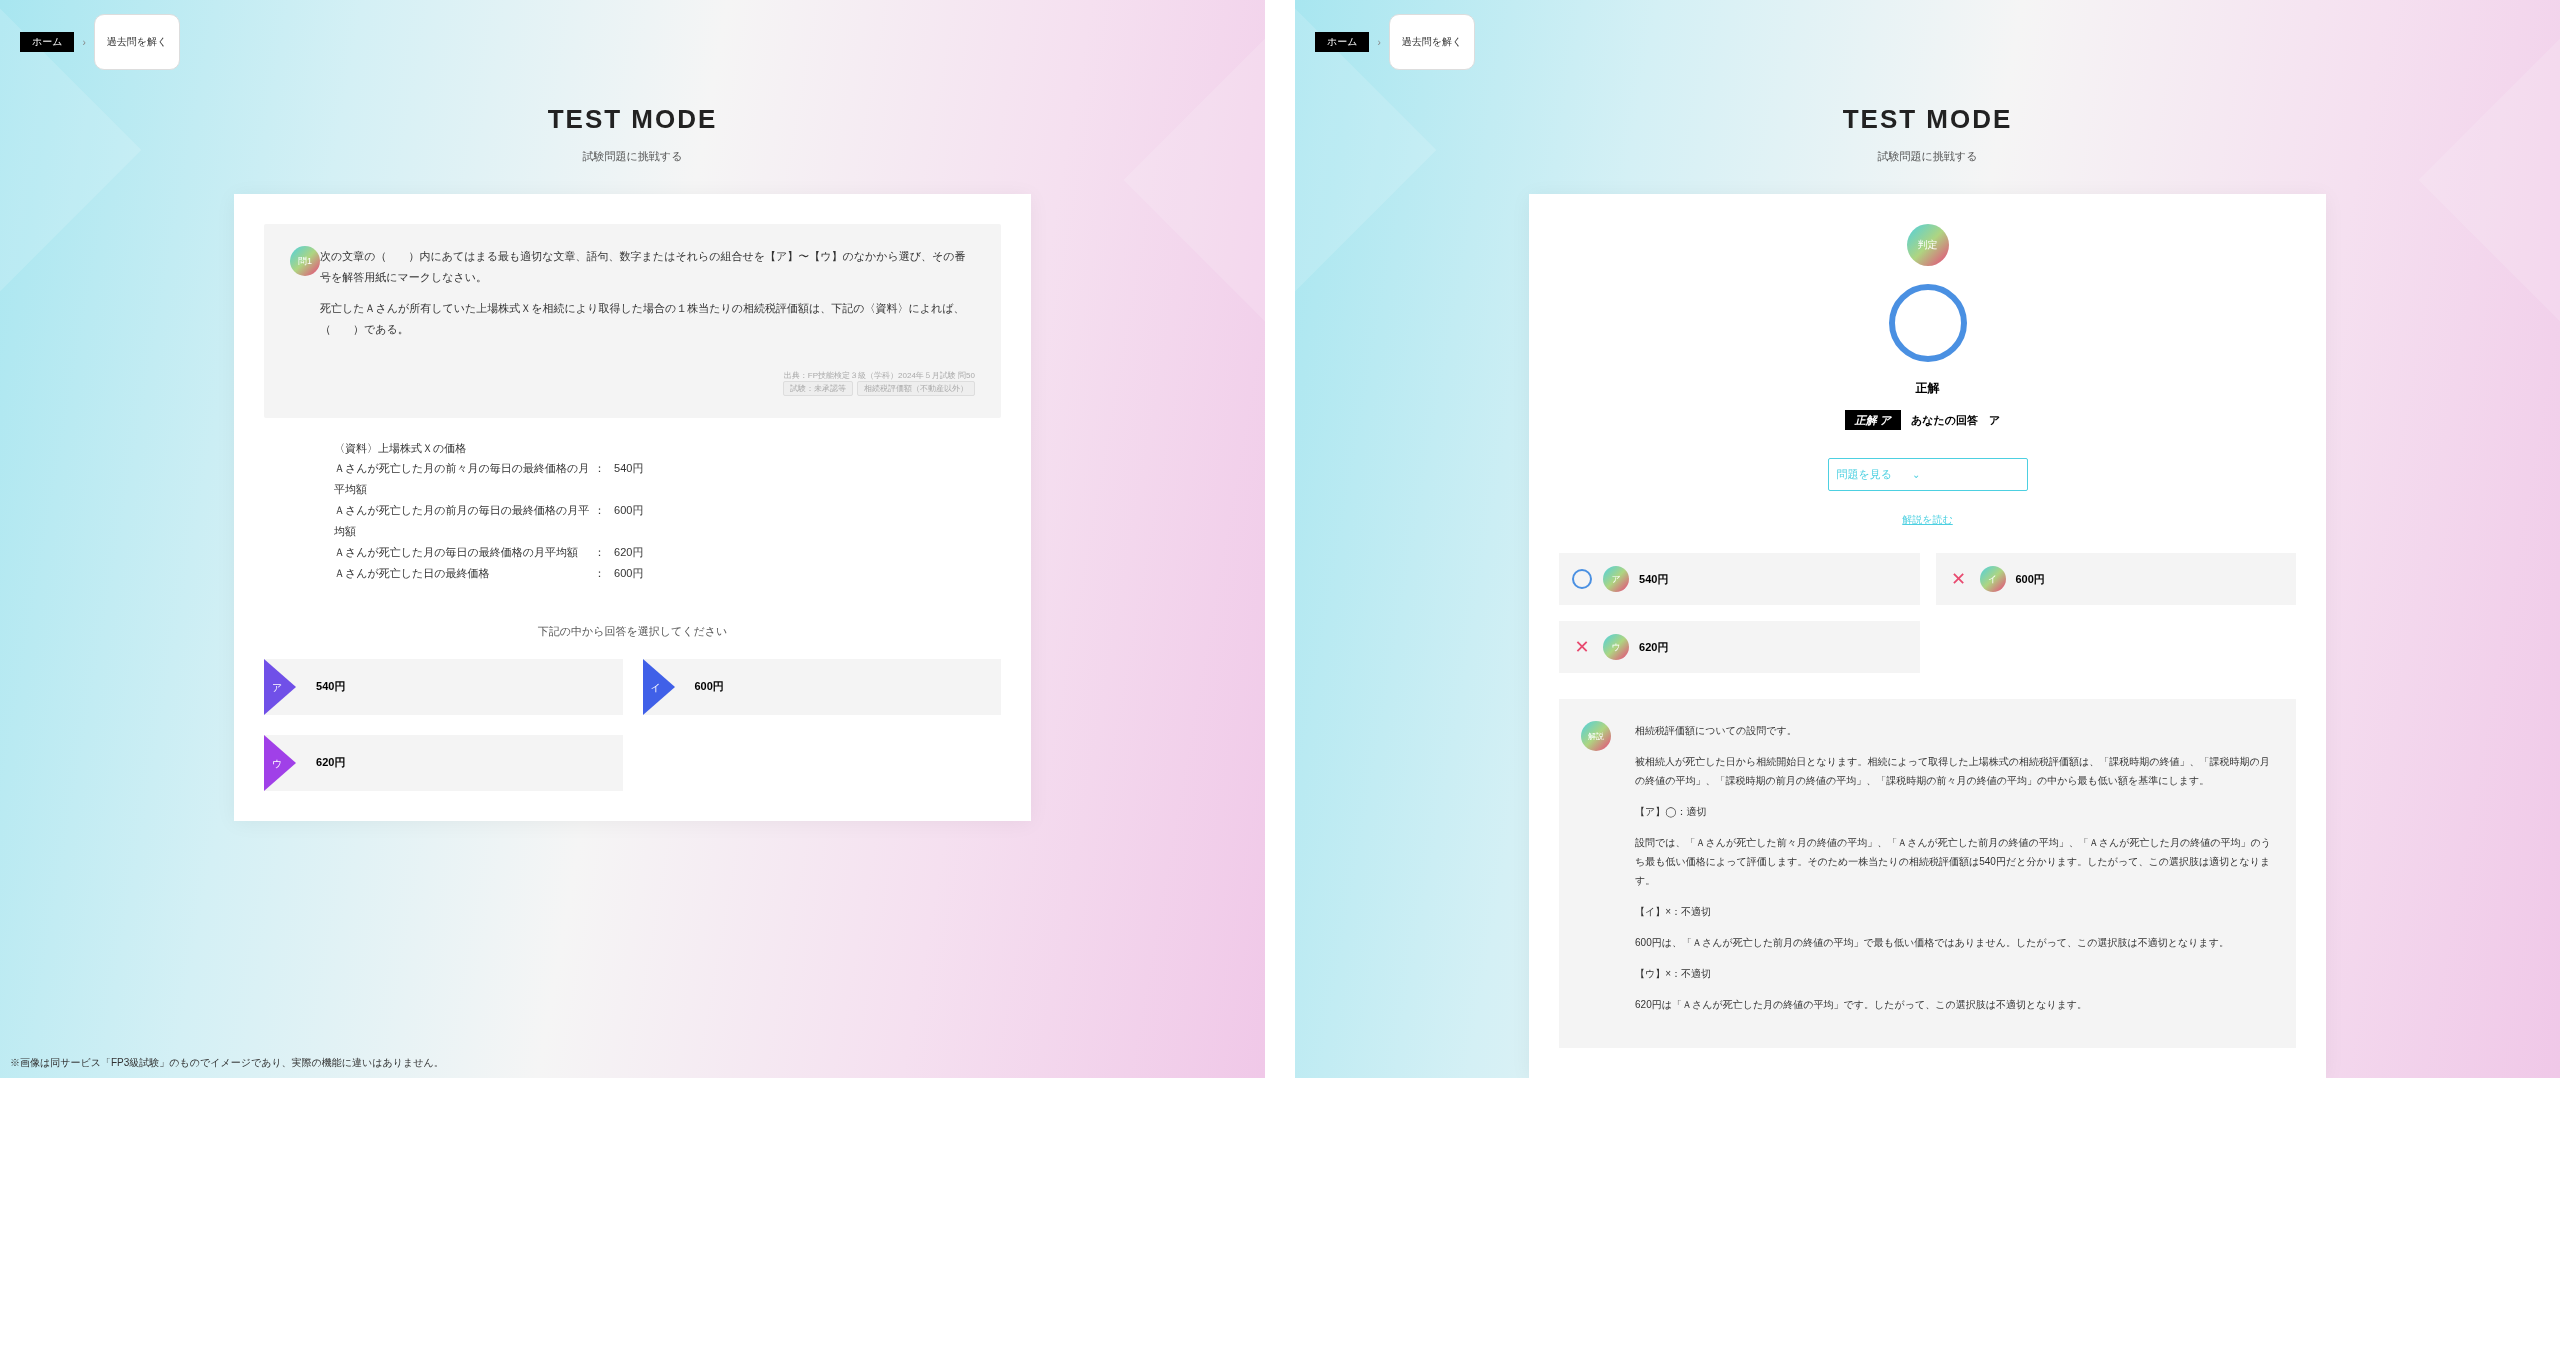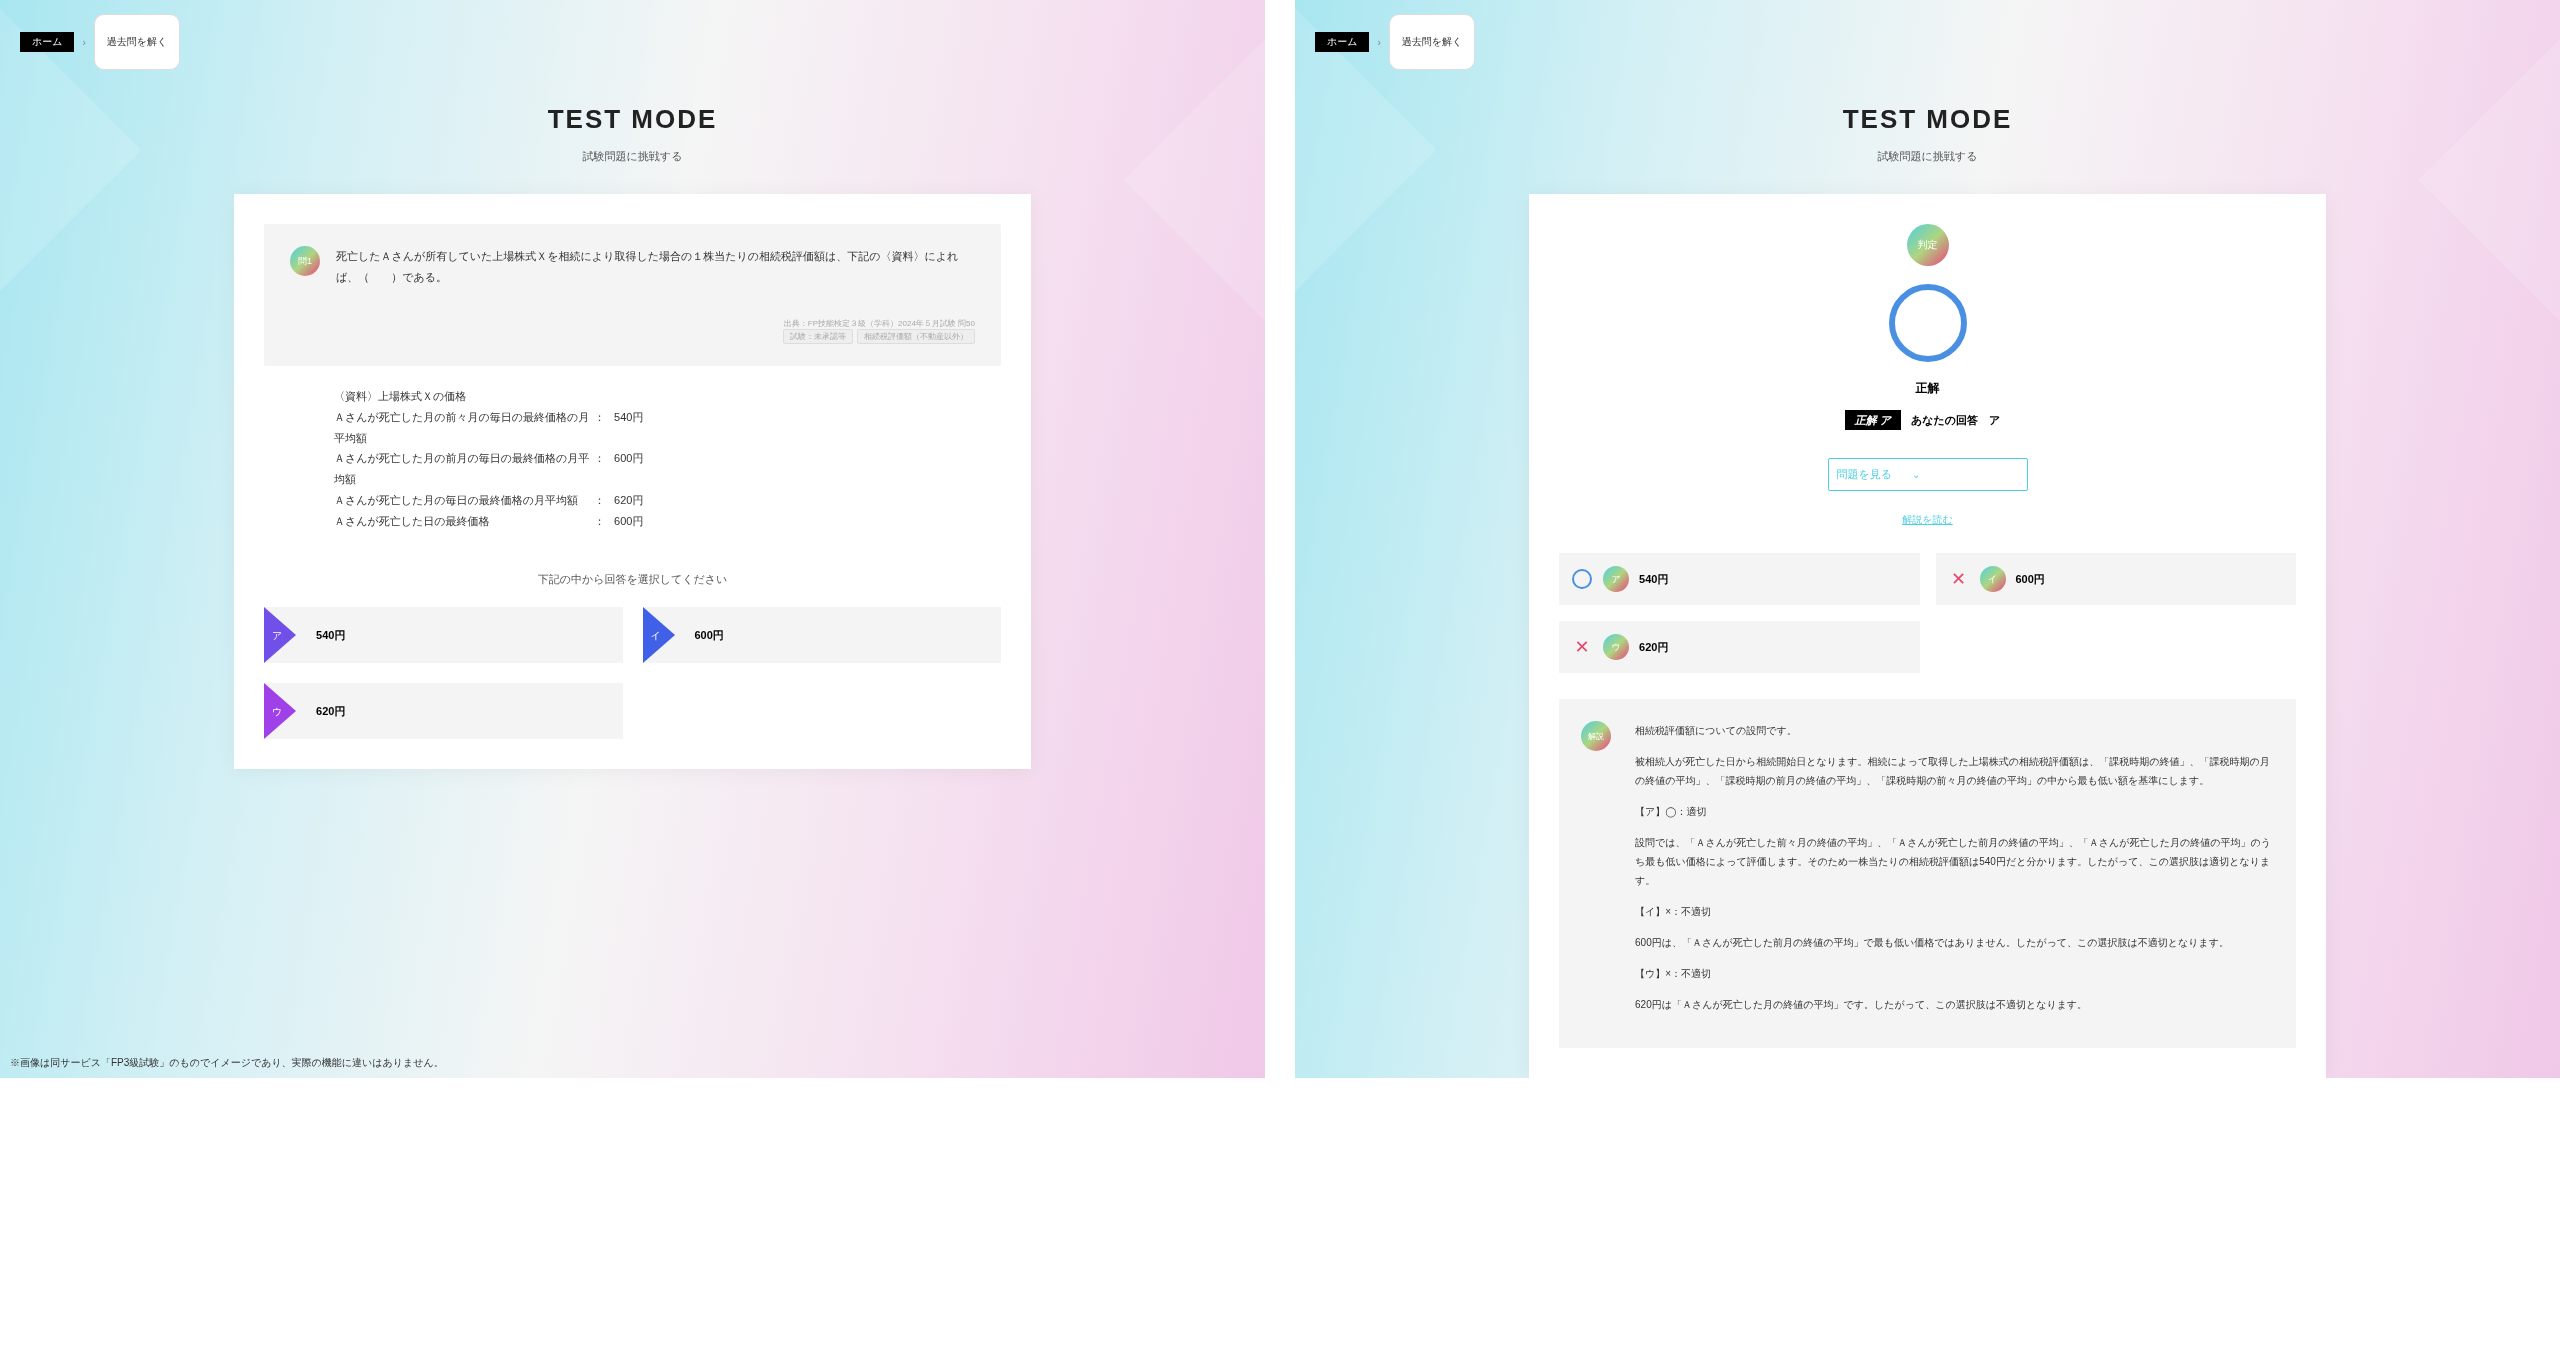--- a/index.html
+++ b/index.html
@@ -25,21 +25,21 @@
 .crumb-sep { color: #888; }
 .crumb-cur { background: #fff; color: #333; padding: 20px 12px; border-radius: 10px; border: 1px solid #ddd; }
 
 .header { position: relative; z-index: 2; text-align: center; padding: 20px 4px 30px; }
 .title { font-size: 26px; font-weight: 800; letter-spacing: 2px; color: #222; }
 .subtitle { font-size: 11px; color: #555; margin-top: 14px; }
 
 .card { position: relative; z-index: 2; background: #fff; margin: 0 auto; width: 63%; min-height: 420px; padding: 30px; box-shadow: 0 2px 20px rgba(0,0,0,0.05); }
 
 .qbox { background: #f4f4f4; padding: 22px 26px; border-radius: 2px; }
-.qhead { display: flex; gap: 16px; }
+.qhead { display: flex; }
 .qbadge { width: 30px; height: 30px; border-radius: 50%; background: linear-gradient(135deg, #4dd0e1, #aed581, #ec407a); color: #fff; font-size: 9px; display: flex; align-items: center; justify-content: center; flex-shrink: 0; }
 .qtext { font-size: 11px; line-height: 1.9; color: #333; }
 .qtext p { margin-bottom: 10px; }
 .qmeta { text-align: right; margin-top: 20px; font-size: 8px; color: #aaa; }
 .qmeta span { display: inline-block; background:#eee; border:1px solid #ddd; padding:1px 6px; margin-left:4px; border-radius:2px;}
 
 .databox { padding: 20px 70px; font-size: 11px; line-height: 1.9; color: #333; }
 .data-row { display: flex; }
 .data-label { width: 260px; }
 .data-colon { width: 20px; }
@@ -100,20 +100,21 @@
   <div class="header">
     <div class="title">TEST MODE</div>
     <div class="subtitle">試験問題に挑戦する</div>
   </div>
 
   <div class="card">
     <div class="qbox">
       <div class="qhead">
         <div class="qbadge">問1</div>
         <div class="qtext">
+          <p>次の文章の（　　）内にあてはまる最も適切な文章、語句、数字またはそれらの組合せを【ア】〜【ウ】のなかから選び、その番号を解答用紙にマークしなさい。</p>
           <p>死亡したＡさんが所有していた上場株式Ｘを相続により取得した場合の１株当たりの相続税評価額は、下記の〈資料〉によれば、（　　）である。</p>
         </div>
       </div>
       <div class="qmeta">
         <div>出典：FP技能検定３級（学科）2024年５月試験 問50</div>
         <span>試験：未承認等</span><span>相続税評価額（不動産以外）</span>
       </div>
     </div>
 
     <div class="databox">

